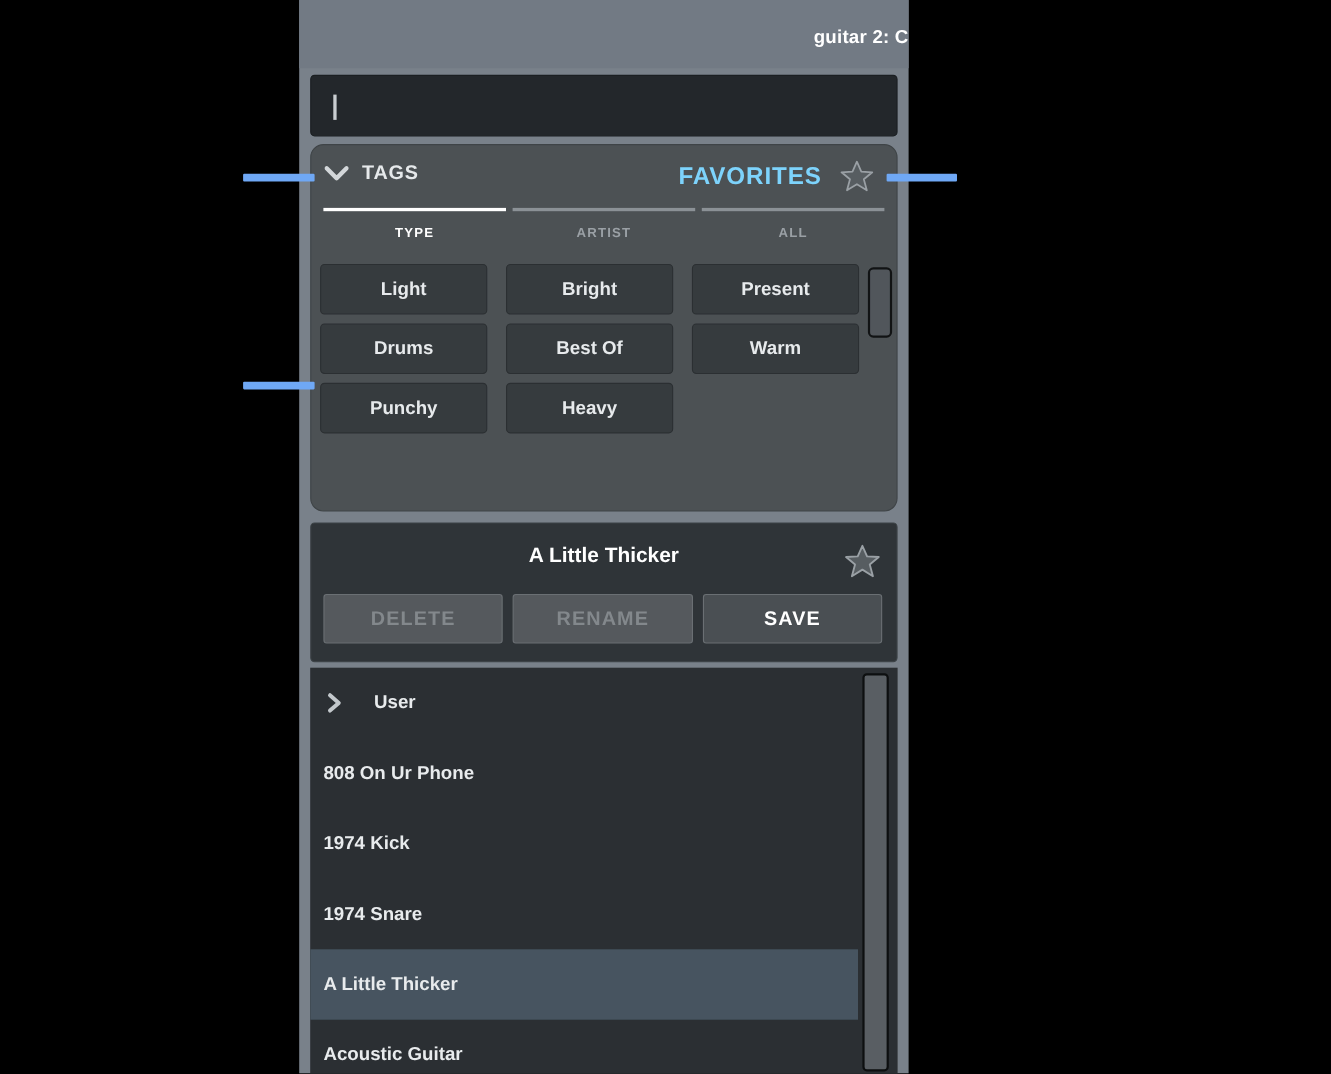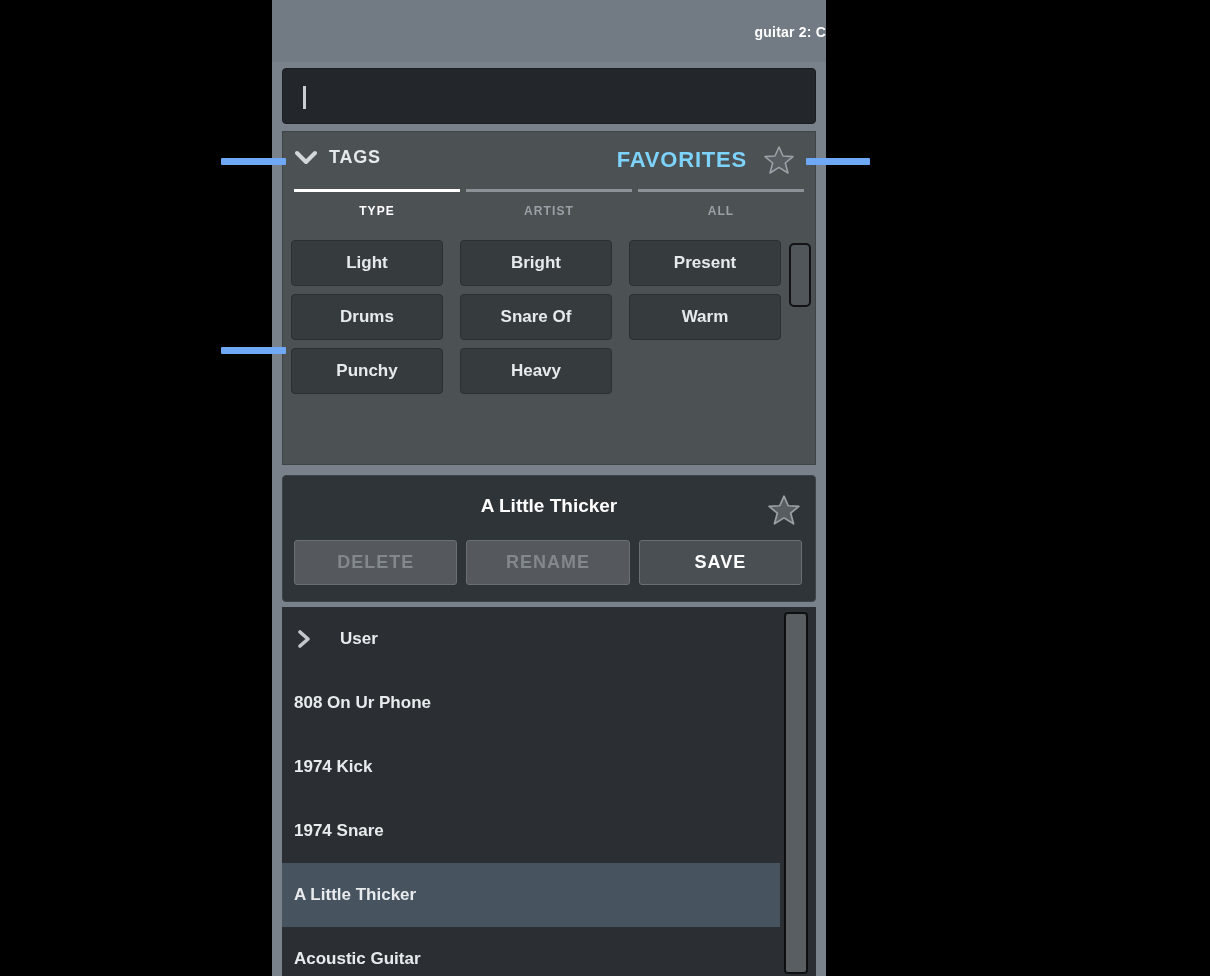--- a/index.html
+++ b/index.html
@@ -17,21 +17,21 @@
     width: 554px; height: 976px;
     background: #79818a;
     box-sizing: border-box;
   }
   .titlebar {
     position: absolute; left: 0; top: 0; width: 554px; height: 62px;
     background: #727a84;
   }
   .title-text {
     position: absolute; right: 0px; top: 24px;
-    color: #ffffff; font-size: 14px; font-weight: bold;
+    color: #ffffff; font-size: 17px; font-weight: bold;
     white-space: nowrap; letter-spacing: .2px;
   }
 
   
   .search-wrap {
     position: absolute; left: 10px; top: 68px;
     width: 534px; height: 56px;
     background: #23272b;
     border: 1px solid #1b1f22;
     border-radius: 4px;
@@ -46,21 +46,21 @@
     color: #e4e7ea; font-size: 17px; font-weight: bold;
     line-height: 24px; white-space: nowrap;
   }
 
   
   .tags-panel {
     position: absolute; left: 10px; top: 131px;
     width: 534px; height: 334px;
     background: #4c5154;
     border: 1px solid #3f4447;
-    border-radius: 0;
+    border-radius: 12px;
     box-sizing: border-box;
   }
   .tags-header {
     position: absolute; left: 0; top: 0; width: 532px; height: 54px;
   }
   .chev-down {
     position: absolute; left: 12px; top: 18px;
     width: 22px; height: 16px;
   }
   .tags-label {
@@ -247,21 +247,21 @@
           <span class="tab-rule"></span>
           <span>ALL</span>
         </div>
       </div>
 
       <div class="tag-grid">
         <div class="tag-btn">Light</div>
         <div class="tag-btn">Bright</div>
         <div class="tag-btn">Present</div>
         <div class="tag-btn">Drums</div>
-        <div class="tag-btn">Snare Of</div>
+        <div class="tag-btn">Best Of</div>
         <div class="tag-btn">Warm</div>
         <div class="tag-btn">Punchy</div>
         <div class="tag-btn">Heavy</div>
       </div>
 
       <div class="tags-scroll-track">
         <div class="tags-scroll-thumb"></div>
       </div>
     </div>
 

